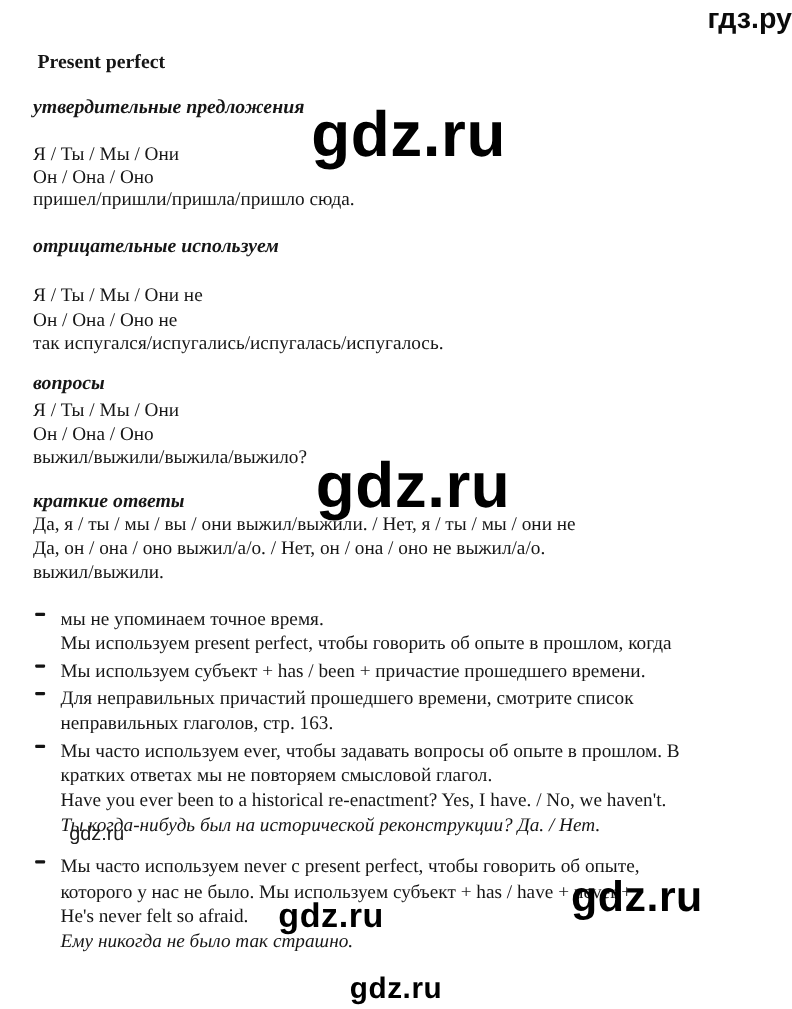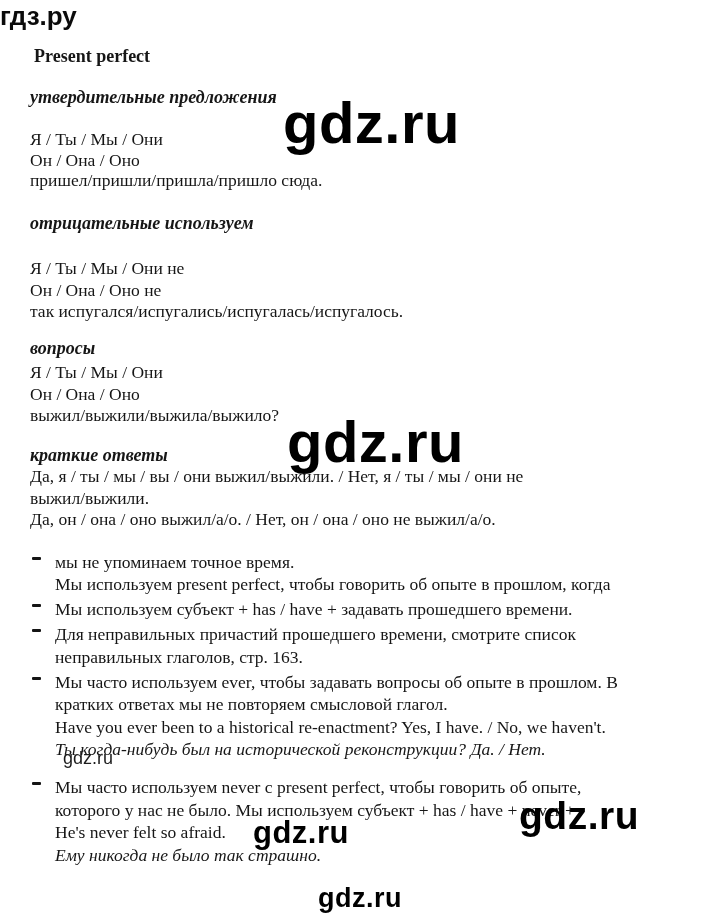--- a/index.html
+++ b/index.html
@@ -7,21 +7,21 @@
     position:relative;
     width:720px;height:917px;
     background:#ffffff;
     color:#161616;
     font-family:"Liberation Serif", serif;
     overflow:hidden;
   }
   .abs{position:absolute;}
   .site-header{
     top:2px;left:0;width:720px;
-    text-align:left;
+    text-align:right;
     font-family:"Liberation Sans", sans-serif;
     font-weight:bold;
     font-size:26px;line-height:1.1;
     color:#0b0b0b;
   }
   .doc-title{
     top:47px;left:34px;
     font-weight:bold;font-size:18px;line-height:1;
   }
   .sec-head{
@@ -98,33 +98,33 @@
   <div class="abs sec-head" style="top:339px;">вопросы</div>
   <div class="abs lines lh21" style="top:362px;">
     <div>Я / Ты / Мы / Они</div>
     <div>Он / Она / Оно</div>
     <div>выжил/выжили/выжила/выжило?</div>
   </div>
 
   <div class="abs sec-head" style="top:446px;">краткие ответы</div>
   <div class="abs lines lh21" style="top:466px;">
     <div>Да, я / ты / мы / вы / они выжил/выжили. / Нет, я / ты / мы / они не</div>
+    <div>Да, он / она / оно выжил/а/о. / Нет, он / она / оно не выжил/а/о.</div>
     <div>выжил/выжили.</div>
-    <div>Да, он / она / оно выжил/а/о. / Нет, он / она / оно не выжил/а/о.</div>
   </div>
 
   <ul class="abs notes">
     <li>
       <span class="dash"></span>
       <div>мы не упоминаем точное время.</div>
       <div>Мы используем present perfect, чтобы говорить об опыте в прошлом, когда</div>
     </li>
     <li>
       <span class="dash"></span>
-      <div>Мы используем субъект + has / have + задавать прошедшего времени.</div>
+      <div>Мы используем субъект + has / been + причастие прошедшего времени.</div>
     </li>
     <li>
       <span class="dash"></span>
       <div>Для неправильных причастий прошедшего времени, смотрите список</div>
       <div>неправильных глаголов, стр. 163.</div>
     </li>
     <li class="tight">
       <span class="dash"></span>
       <div>Мы часто используем ever, чтобы задавать вопросы об опыте в прошлом. В</div>
       <div>кратких ответах мы не повторяем смысловой глагол.</div>

